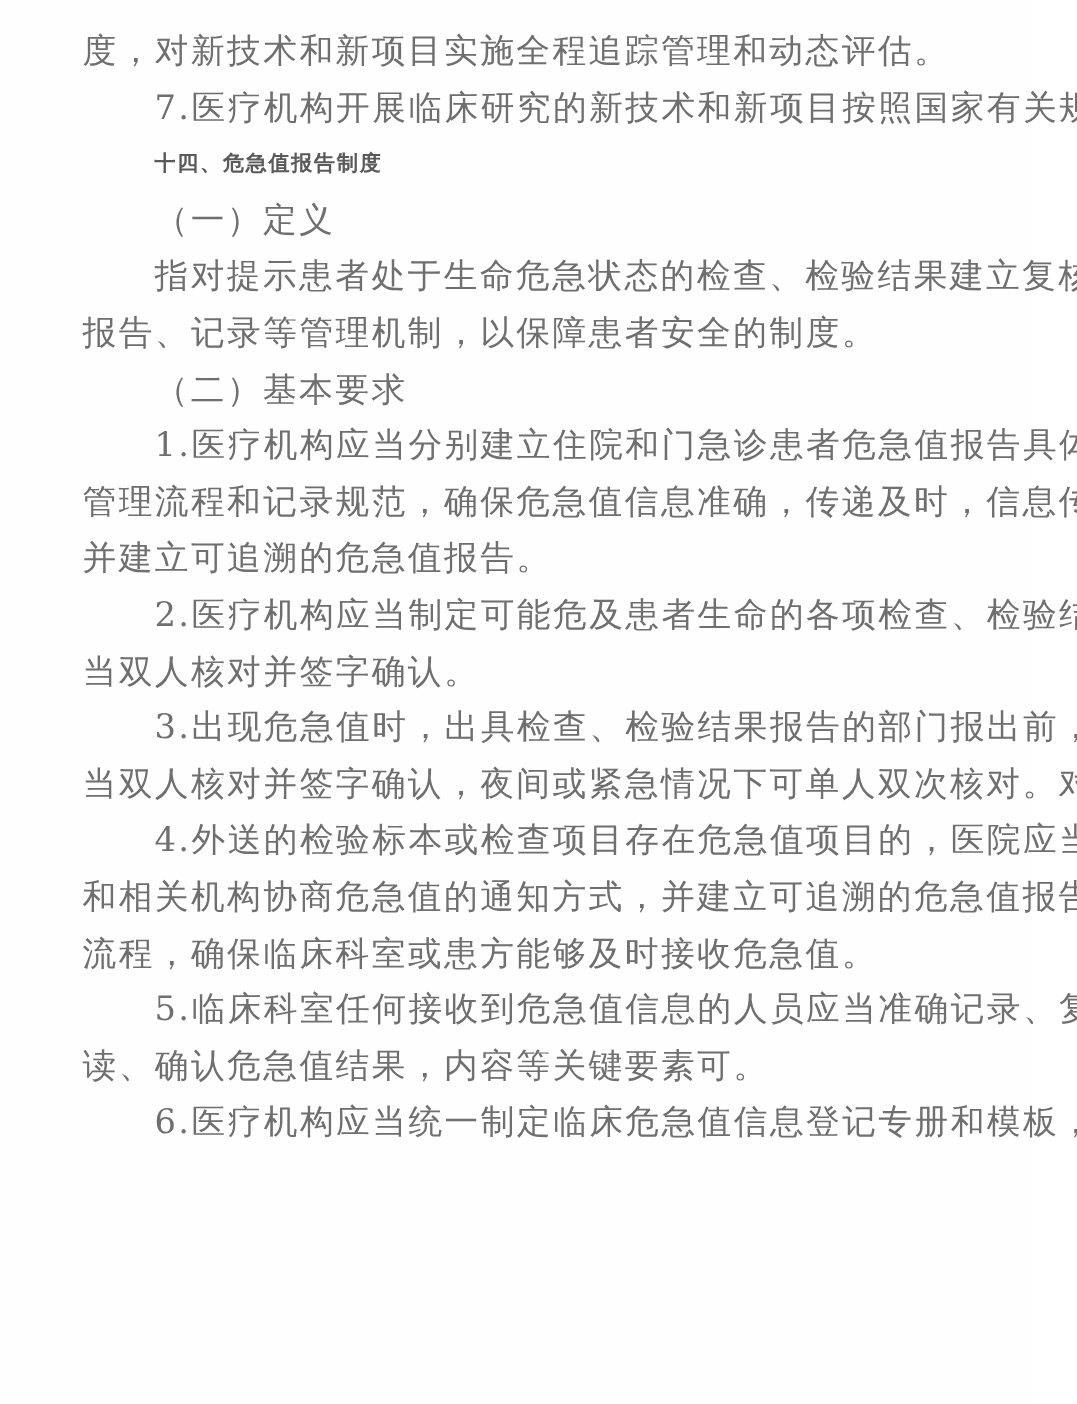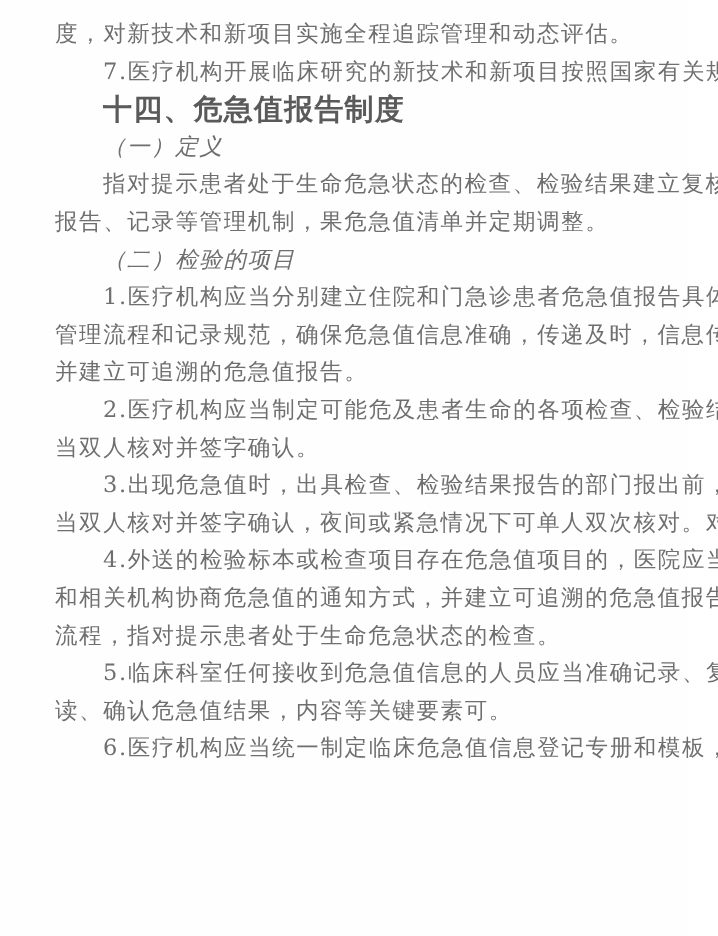--- a/index.html
+++ b/index.html
@@ -46,26 +46,25 @@
   .line.indent {
     text-indent: 48px;
   }
 
   .line.heading {
     font-weight: bold;
     color: #5a5a5a;
     text-indent: 48px;
     letter-spacing: 1.2px;
     font-family: "DejaVu Sans", "Liberation Sans", sans-serif;
-    font-size: 29px;
+    font-size: 14px;
   }
 
   .line.sub-heading {
     text-indent: 48px;
-    font-style: italic;
   }
 
   
   .para {
     display: block;
   }
 
   .footer {
     position: absolute;
     left: 55px;
@@ -93,42 +92,42 @@
         <div class="line indent">7.医疗机构开展临床研究的新技术和新项目按照国家有关规</div>
       </div>
       <div class="para">
         <div class="line heading">十四、危急值报告制度</div>
       </div>
       <div class="para">
         <div class="line sub-heading">（一）定义</div>
       </div>
       <div class="para">
         <div class="line indent">指对提示患者处于生命危急状态的检查、检验结果建立复核、</div>
-        <div class="line">报告、记录等管理机制，果危急值清单并定期调整。</div>
+        <div class="line">报告、记录等管理机制，以保障患者安全的制度。</div>
       </div>
       <div class="para">
-        <div class="line sub-heading">（二）检验的项目</div>
+        <div class="line sub-heading">（二）基本要求</div>
       </div>
       <div class="para">
         <div class="line indent">1.医疗机构应当分别建立住院和门急诊患者危急值报告具体</div>
         <div class="line">管理流程和记录规范，确保危急值信息准确，传递及时，信息传递</div>
         <div class="line">并建立可追溯的危急值报告。</div>
       </div>
       <div class="para">
         <div class="line indent">2.医疗机构应当制定可能危及患者生命的各项检查、检验结</div>
         <div class="line">当双人核对并签字确认。</div>
       </div>
       <div class="para">
         <div class="line indent">3.出现危急值时，出具检查、检验结果报告的部门报出前，应</div>
         <div class="line">当双人核对并签字确认，夜间或紧急情况下可单人双次核对。对</div>
       </div>
       <div class="para">
         <div class="line indent">4.外送的检验标本或检查项目存在危急值项目的，医院应当</div>
         <div class="line">和相关机构协商危急值的通知方式，并建立可追溯的危急值报告</div>
-        <div class="line">流程，指对提示患者处于生命危急状态的检查。</div>
+        <div class="line">流程，确保临床科室或患方能够及时接收危急值。</div>
       </div>
       <div class="para">
         <div class="line indent">5.临床科室任何接收到危急值信息的人员应当准确记录、复</div>
         <div class="line">读、确认危急值结果，内容等关键要素可。</div>
       </div>
       <div class="para">
         <div class="line indent">6.医疗机构应当统一制定临床危急值信息登记专册和模板，</div>
       </div>
     </div>
 

